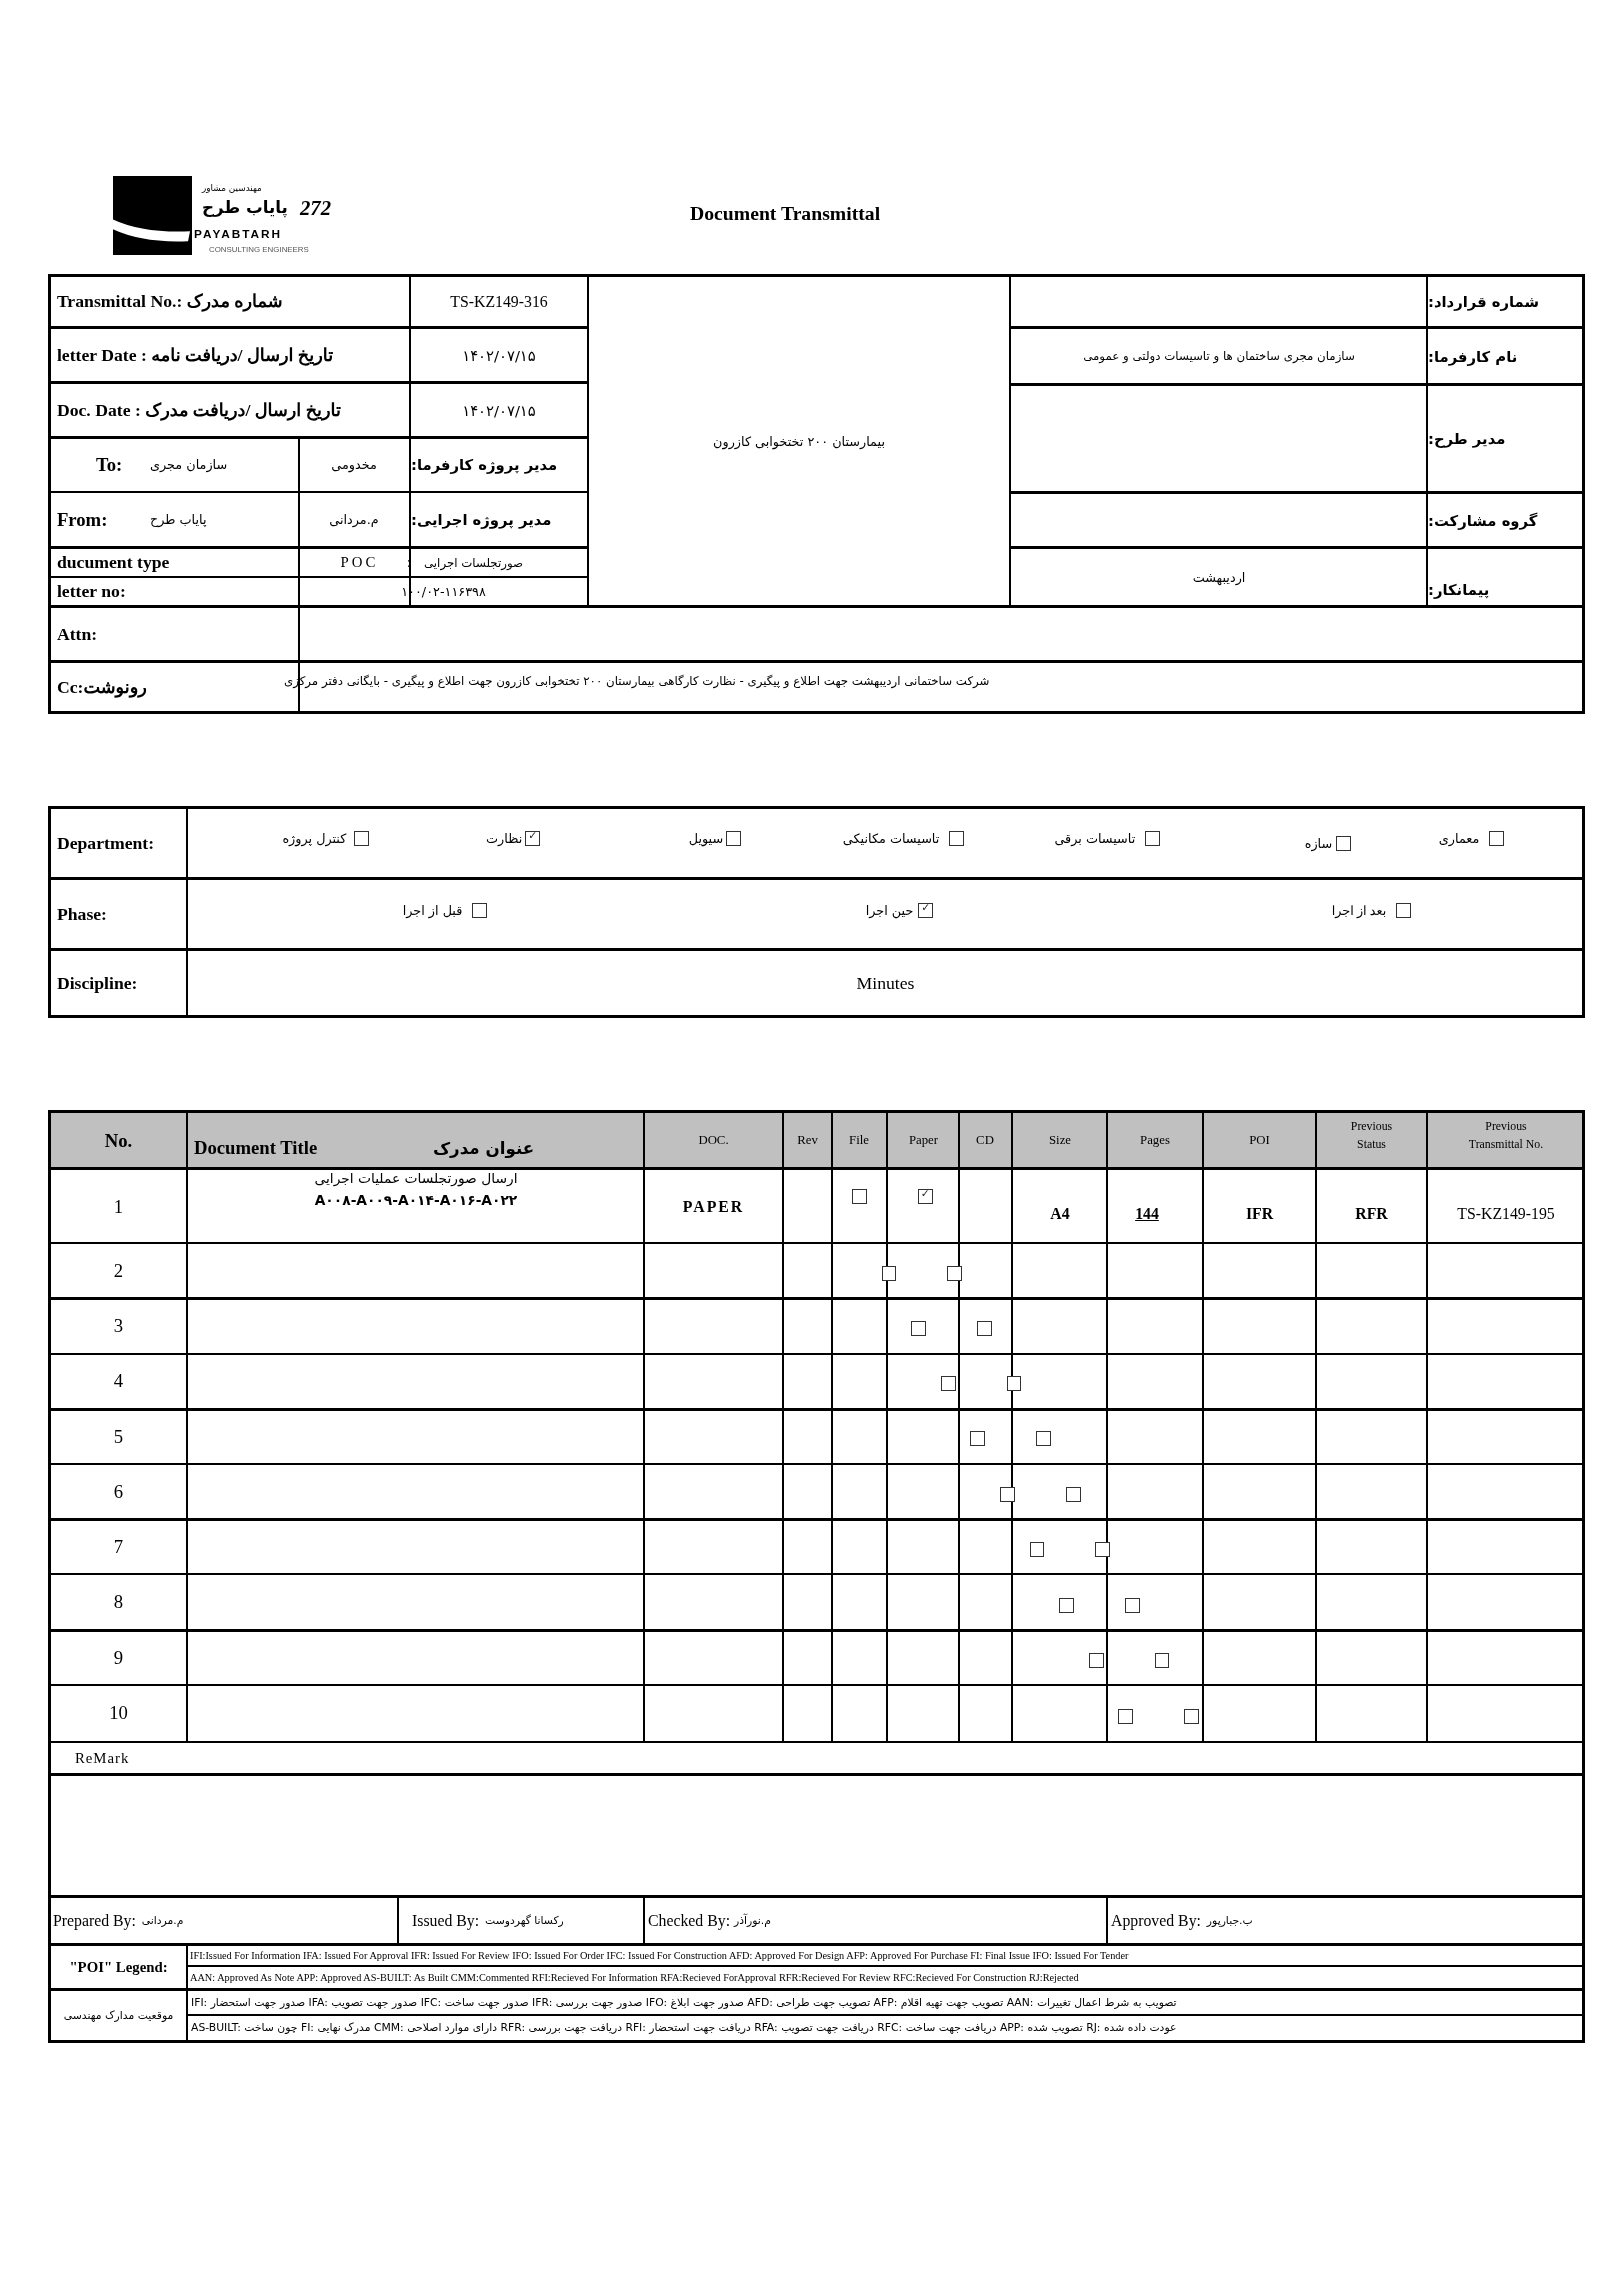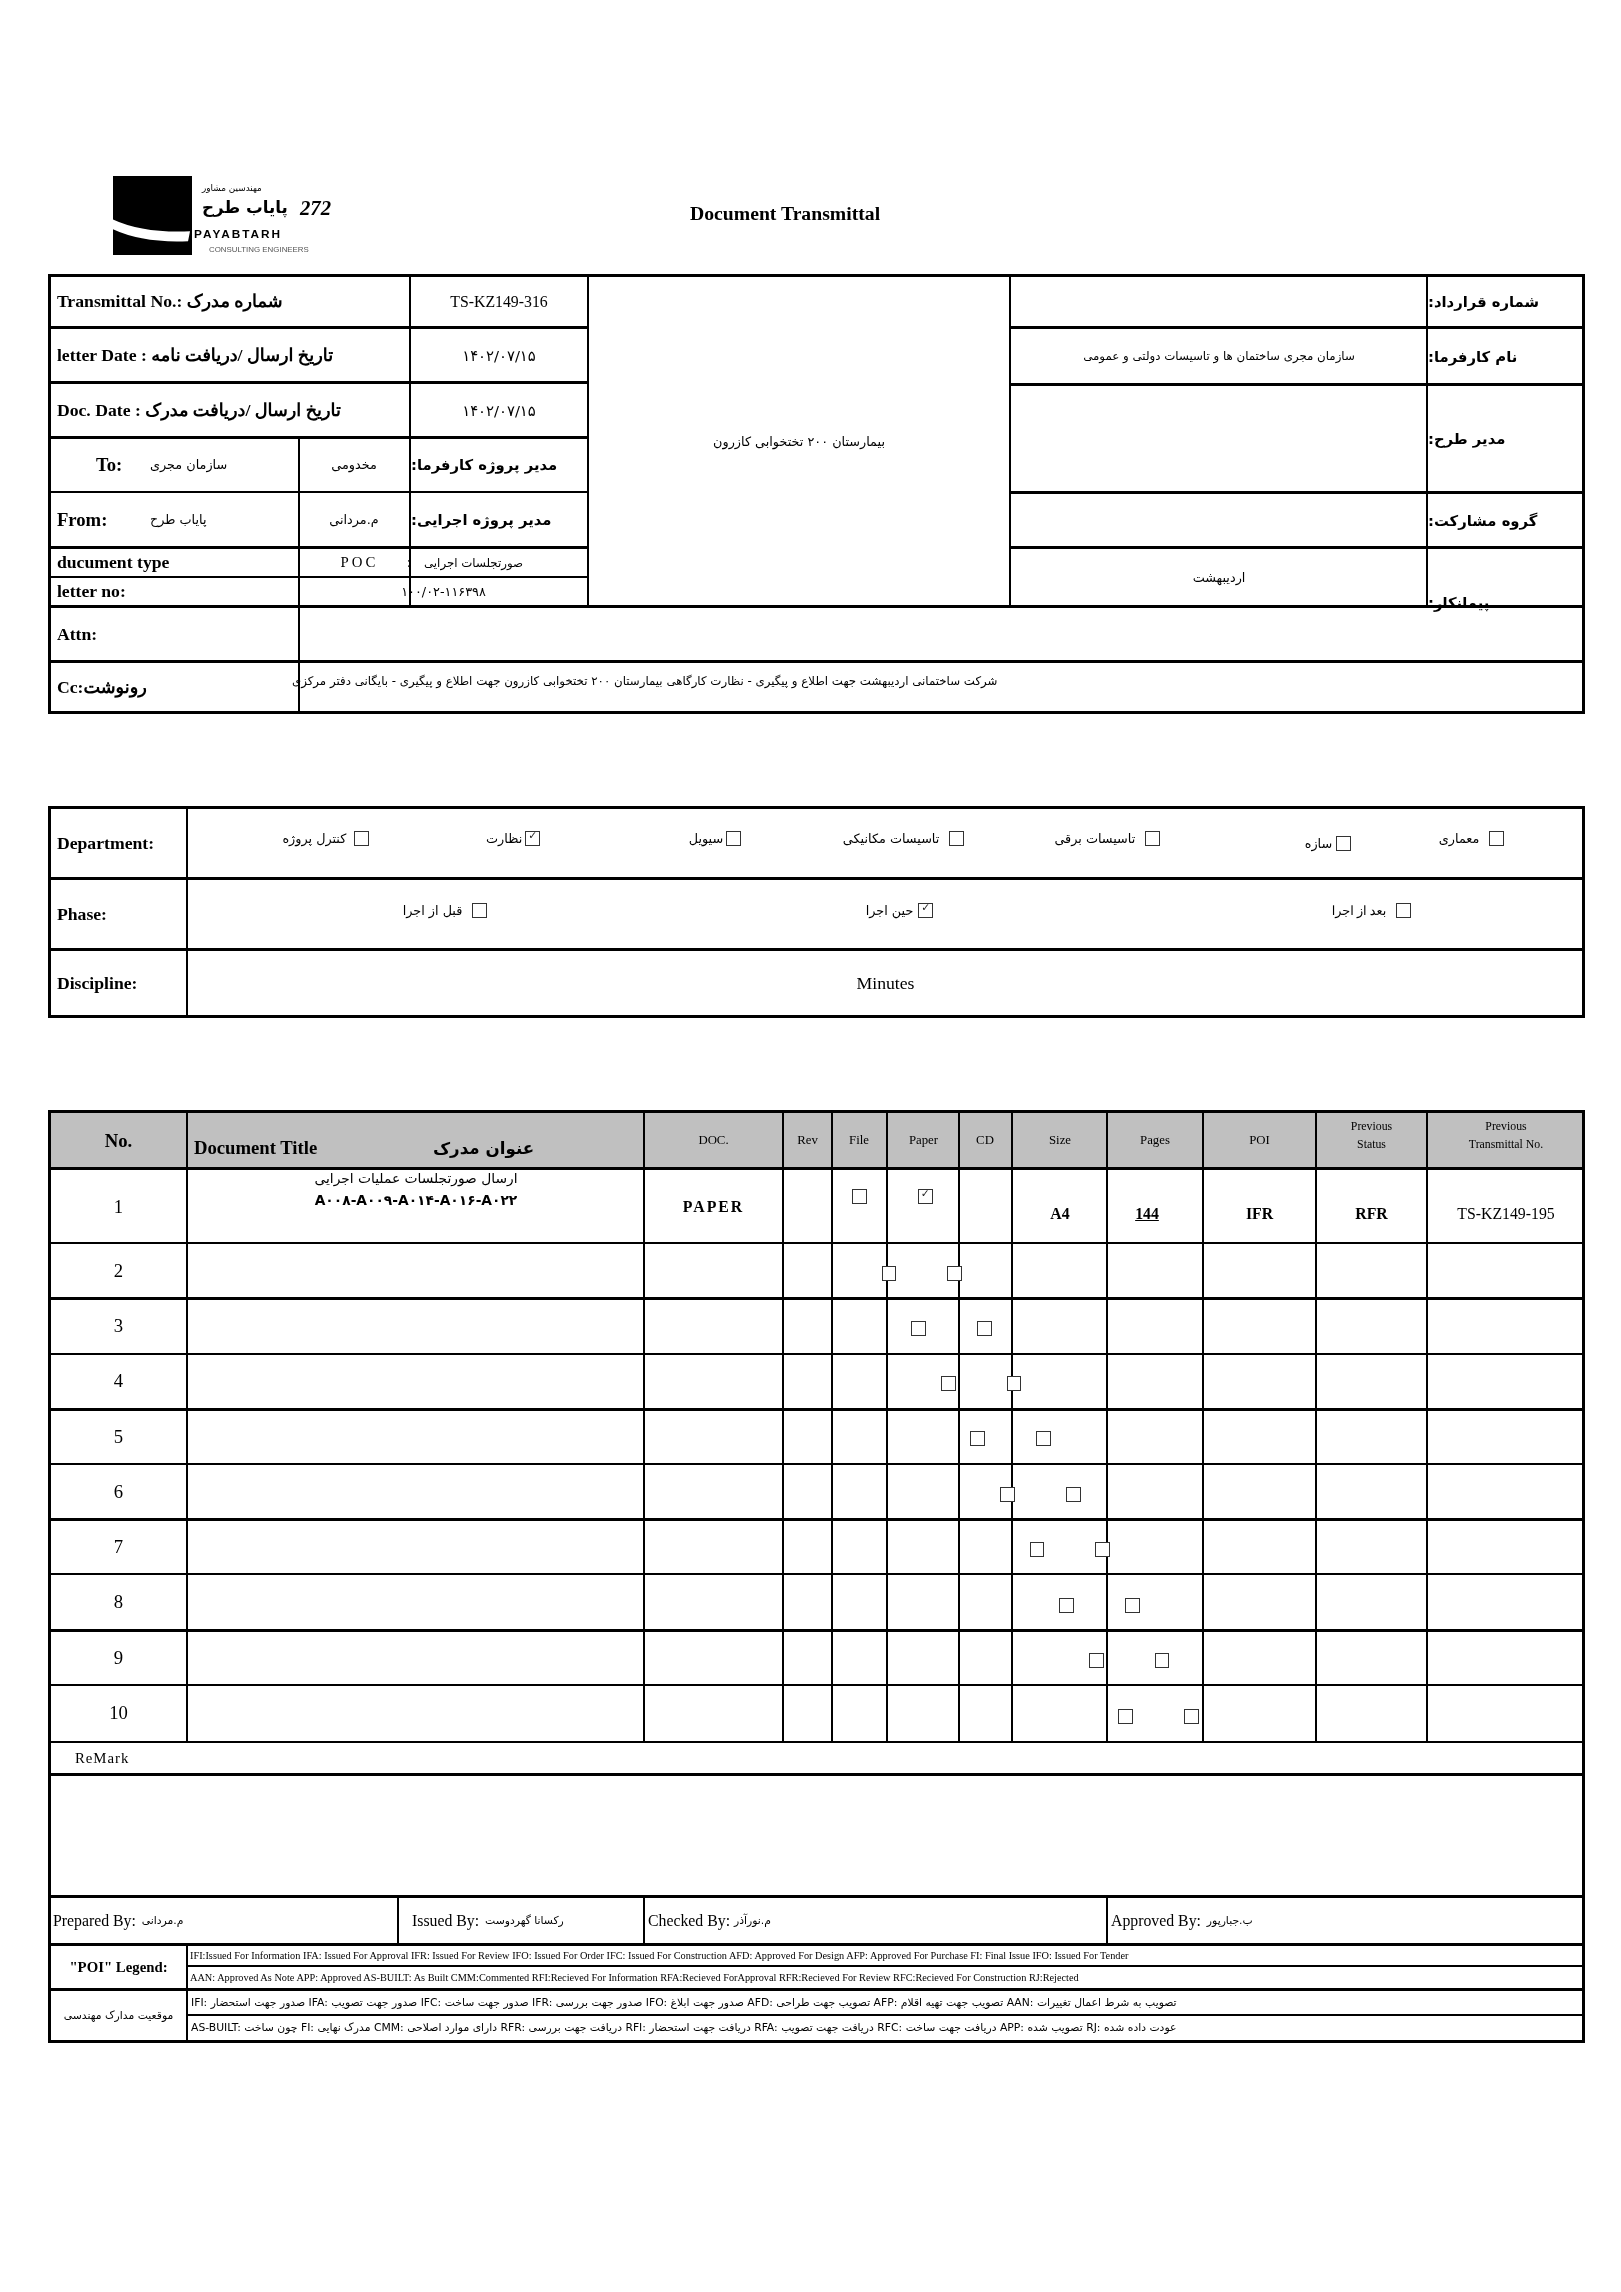--- a/index.html
+++ b/index.html
@@ -93,26 +93,26 @@
   <div class="cell c rtl" style="left:1011px;top:329px;width:416px;height:54px;font-size:11.8px;font-family:'DejaVu Sans',sans-serif;">سازمان مجری ساختمان ها و تاسیسات دولتی و عمومی</div>
   <div class="cell r rtl bold" style="left:1428px;top:329px;width:154px;height:54px;font-size:14.8px;font-family:'DejaVu Sans',sans-serif;">نام کارفرما:</div>
 
   <div class="cell c rtl" style="left:1011px;top:386px;width:416px;height:104px;font-size:12.8px;"></div>
   <div class="cell r rtl bold" style="left:1428px;top:386px;width:154px;height:104px;font-size:14.8px;font-family:'DejaVu Sans',sans-serif;">مدیر طرح:</div>
 
   <div class="cell c rtl" style="left:1011px;top:494px;width:416px;height:52px;font-size:12.8px;"></div>
   <div class="cell r rtl bold" style="left:1428px;top:494px;width:154px;height:52px;font-size:14.8px;font-family:'DejaVu Sans',sans-serif;">گروه مشارکت:</div>
 
   <div class="cell c rtl" style="left:1011px;top:549px;width:416px;height:56px;font-size:12.8px;font-family:'DejaVu Sans',sans-serif;">اردیبهشت</div>
-  <div class="cell r rtl bold" style="left:1428px;top:574px;width:154px;height:56px;font-size:14.8px;font-family:'DejaVu Sans',sans-serif;">پیمانکار:</div>
+  <div class="cell r rtl bold" style="left:1428px;top:561px;width:154px;height:56px;font-size:14.8px;font-family:'DejaVu Sans',sans-serif;">پیمانکار:</div>
 
   <div class="cell l bold" style="left:51px;top:608px;width:246px;height:52px;font-size:17.7px;">Attn:</div>
   <div class="cell l" style="left:300px;top:608px;width:1281px;height:52px;font-size:12.8px;"></div>
   <div class="cell l bold" style="left:51px;top:663px;width:246px;height:48px;font-size:17.7px;">Cc:رونوشت</div>
-  <div class="cell r rtl" style="left:292px;top:663px;width:1283px;height:36px;font-size:11.8px;font-family:'DejaVu Sans',sans-serif;padding-right:2px;">شرکت ساختمانی اردیبهشت جهت اطلاع و پیگیری  - نظارت کارگاهی بیمارستان ۲۰۰ تختخوابی کازرون جهت اطلاع و پیگیری  - بایگانی دفتر مرکزی</div>
+  <div class="cell r rtl" style="left:284px;top:663px;width:1283px;height:36px;font-size:11.8px;font-family:'DejaVu Sans',sans-serif;padding-right:2px;">شرکت ساختمانی اردیبهشت جهت اطلاع و پیگیری  - نظارت کارگاهی بیمارستان ۲۰۰ تختخوابی کازرون جهت اطلاع و پیگیری  - بایگانی دفتر مرکزی</div>
 </div>
 
 <div>
   <div class="abs" style="left:48px;top:806px;width:1537px;height:212px;border:3px solid #000;"></div>
   <div class="vl" style="left:186px;top:806px;width:2px;height:212px;"></div>
   <div class="hl" style="left:48px;top:877px;width:1537px;height:3px;"></div>
   <div class="hl" style="left:48px;top:948px;width:1537px;height:3px;"></div>
 
   <div class="cell l bold" style="left:51px;top:809px;width:135px;height:68px;font-size:17.7px;">Department:</div>
   <div class="cell l bold" style="left:51px;top:880px;width:135px;height:68px;font-size:17.7px;">Phase:</div>

